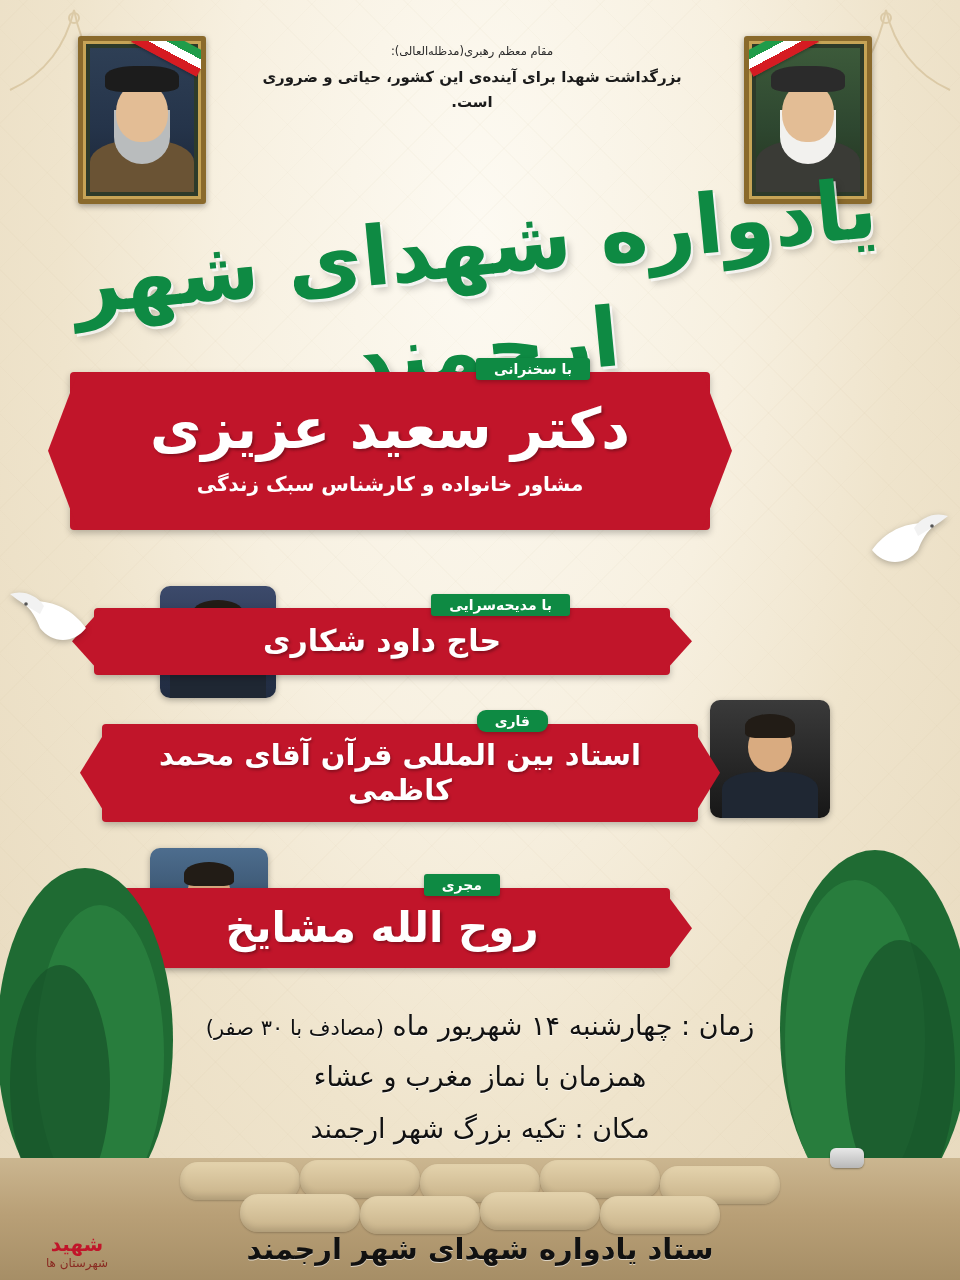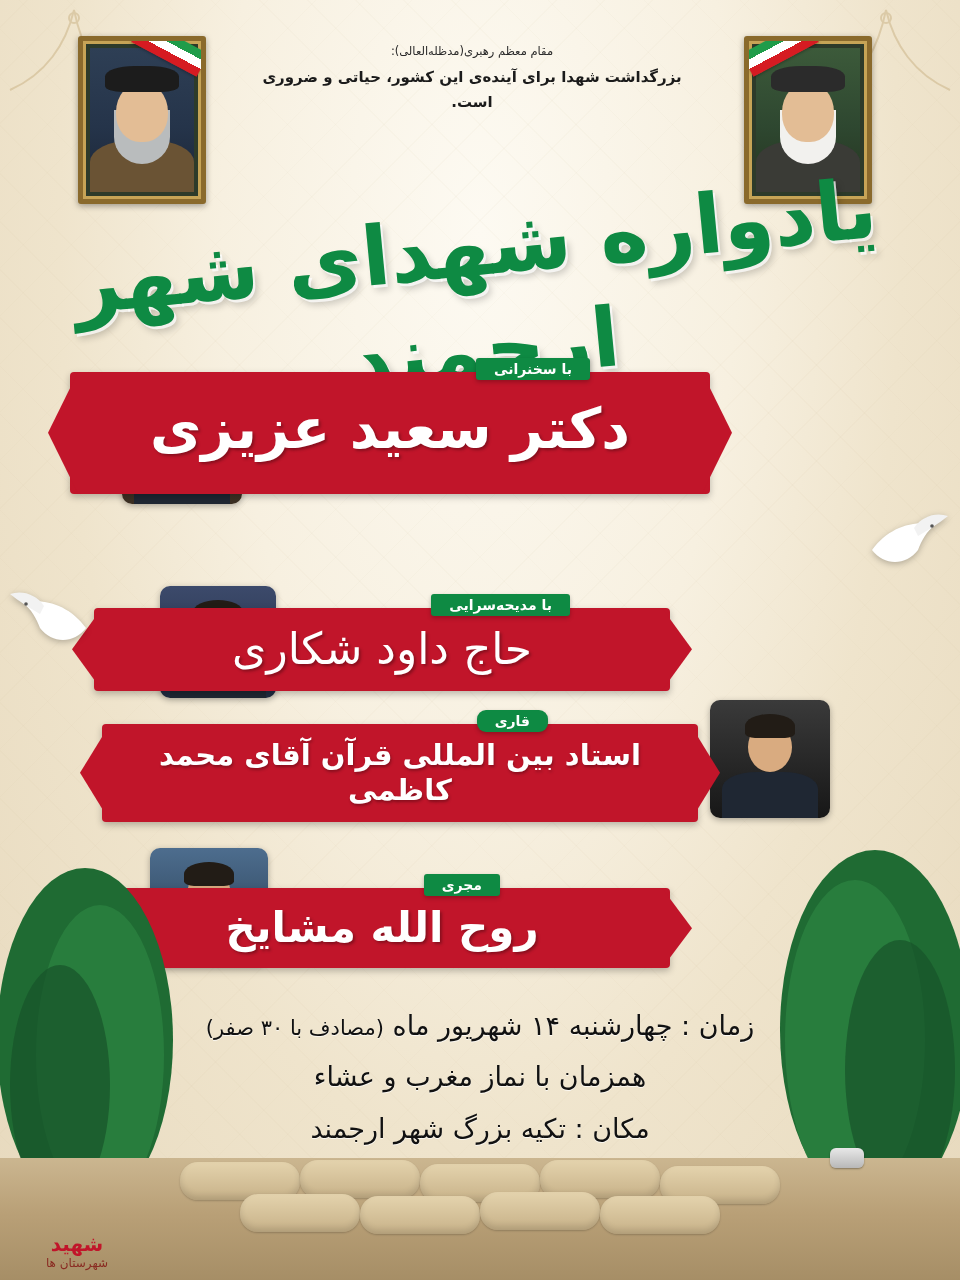--- a/index.html
+++ b/index.html
@@ -222,22 +222,22 @@
   }
   .speaker-tag { right: 120px; }
 
   .madah-row { top: 608px; right: 290px; }
   .madah-ribbon {
     width: 540px;
     padding: 16px 18px;
     border-radius: 4px;
   }
   .madah-ribbon .nm {
-    font-size: 44px;
-    font-weight: 400;
+    font-size: 30px;
+    font-weight: 700;
     line-height: 1.15;
     text-shadow: 2px 2px 3px rgba(0,0,0,0.3);
   }
   .madah-tag { right: 100px; }
 
   .qari-row { top: 724px; right: 262px; }
   .qari-ribbon {
     width: 560px;
     padding: 14px 18px;
     border-radius: 4px;
@@ -424,20 +424,21 @@
 
   <div class="portrait p-speaker">
     <div class="pf-body"></div>
     <div class="pf-face"></div>
     <div class="pf-hair"></div>
   </div>
   <div class="row speaker-row">
     <div class="ribbon speaker-ribbon">
       <div class="tag speaker-tag">با سخنرانی</div>
       <div class="nm">دکتر سعید عزیزی</div>
+      <div class="sub">مشاور خانواده و کارشناس سبک زندگی</div>
     </div>
   </div>
 
   <div class="portrait p-madah">
     <div class="pf-body"></div>
     <div class="pf-face"></div>
     <div class="pf-hair"></div>
   </div>
   <div class="row madah-row">
     <div class="ribbon madah-ribbon">
@@ -515,19 +516,22 @@
     <div class="bag" style="left:420px; top:6px;"></div>
     <div class="bag" style="left:540px; top:2px;"></div>
     <div class="bag" style="left:660px; top:8px;"></div>
     <div class="bag" style="left:240px; top:36px;"></div>
     <div class="bag" style="left:360px; top:38px;"></div>
     <div class="bag" style="left:480px; top:34px;"></div>
     <div class="bag" style="left:600px; top:38px;"></div>
   </div>
   <div class="dogtag"></div>
 
+  <div class="footer-bar">
+    <div class="footer-text">ستاد یادواره شهدای شهر ارجمند</div>
+  </div>
 
   <div class="logo">
     <div class="lg-main">شهید</div>
     <div class="lg-sub">شهرستان ها</div>
   </div>
 
 </div>
 
 </body></html>

